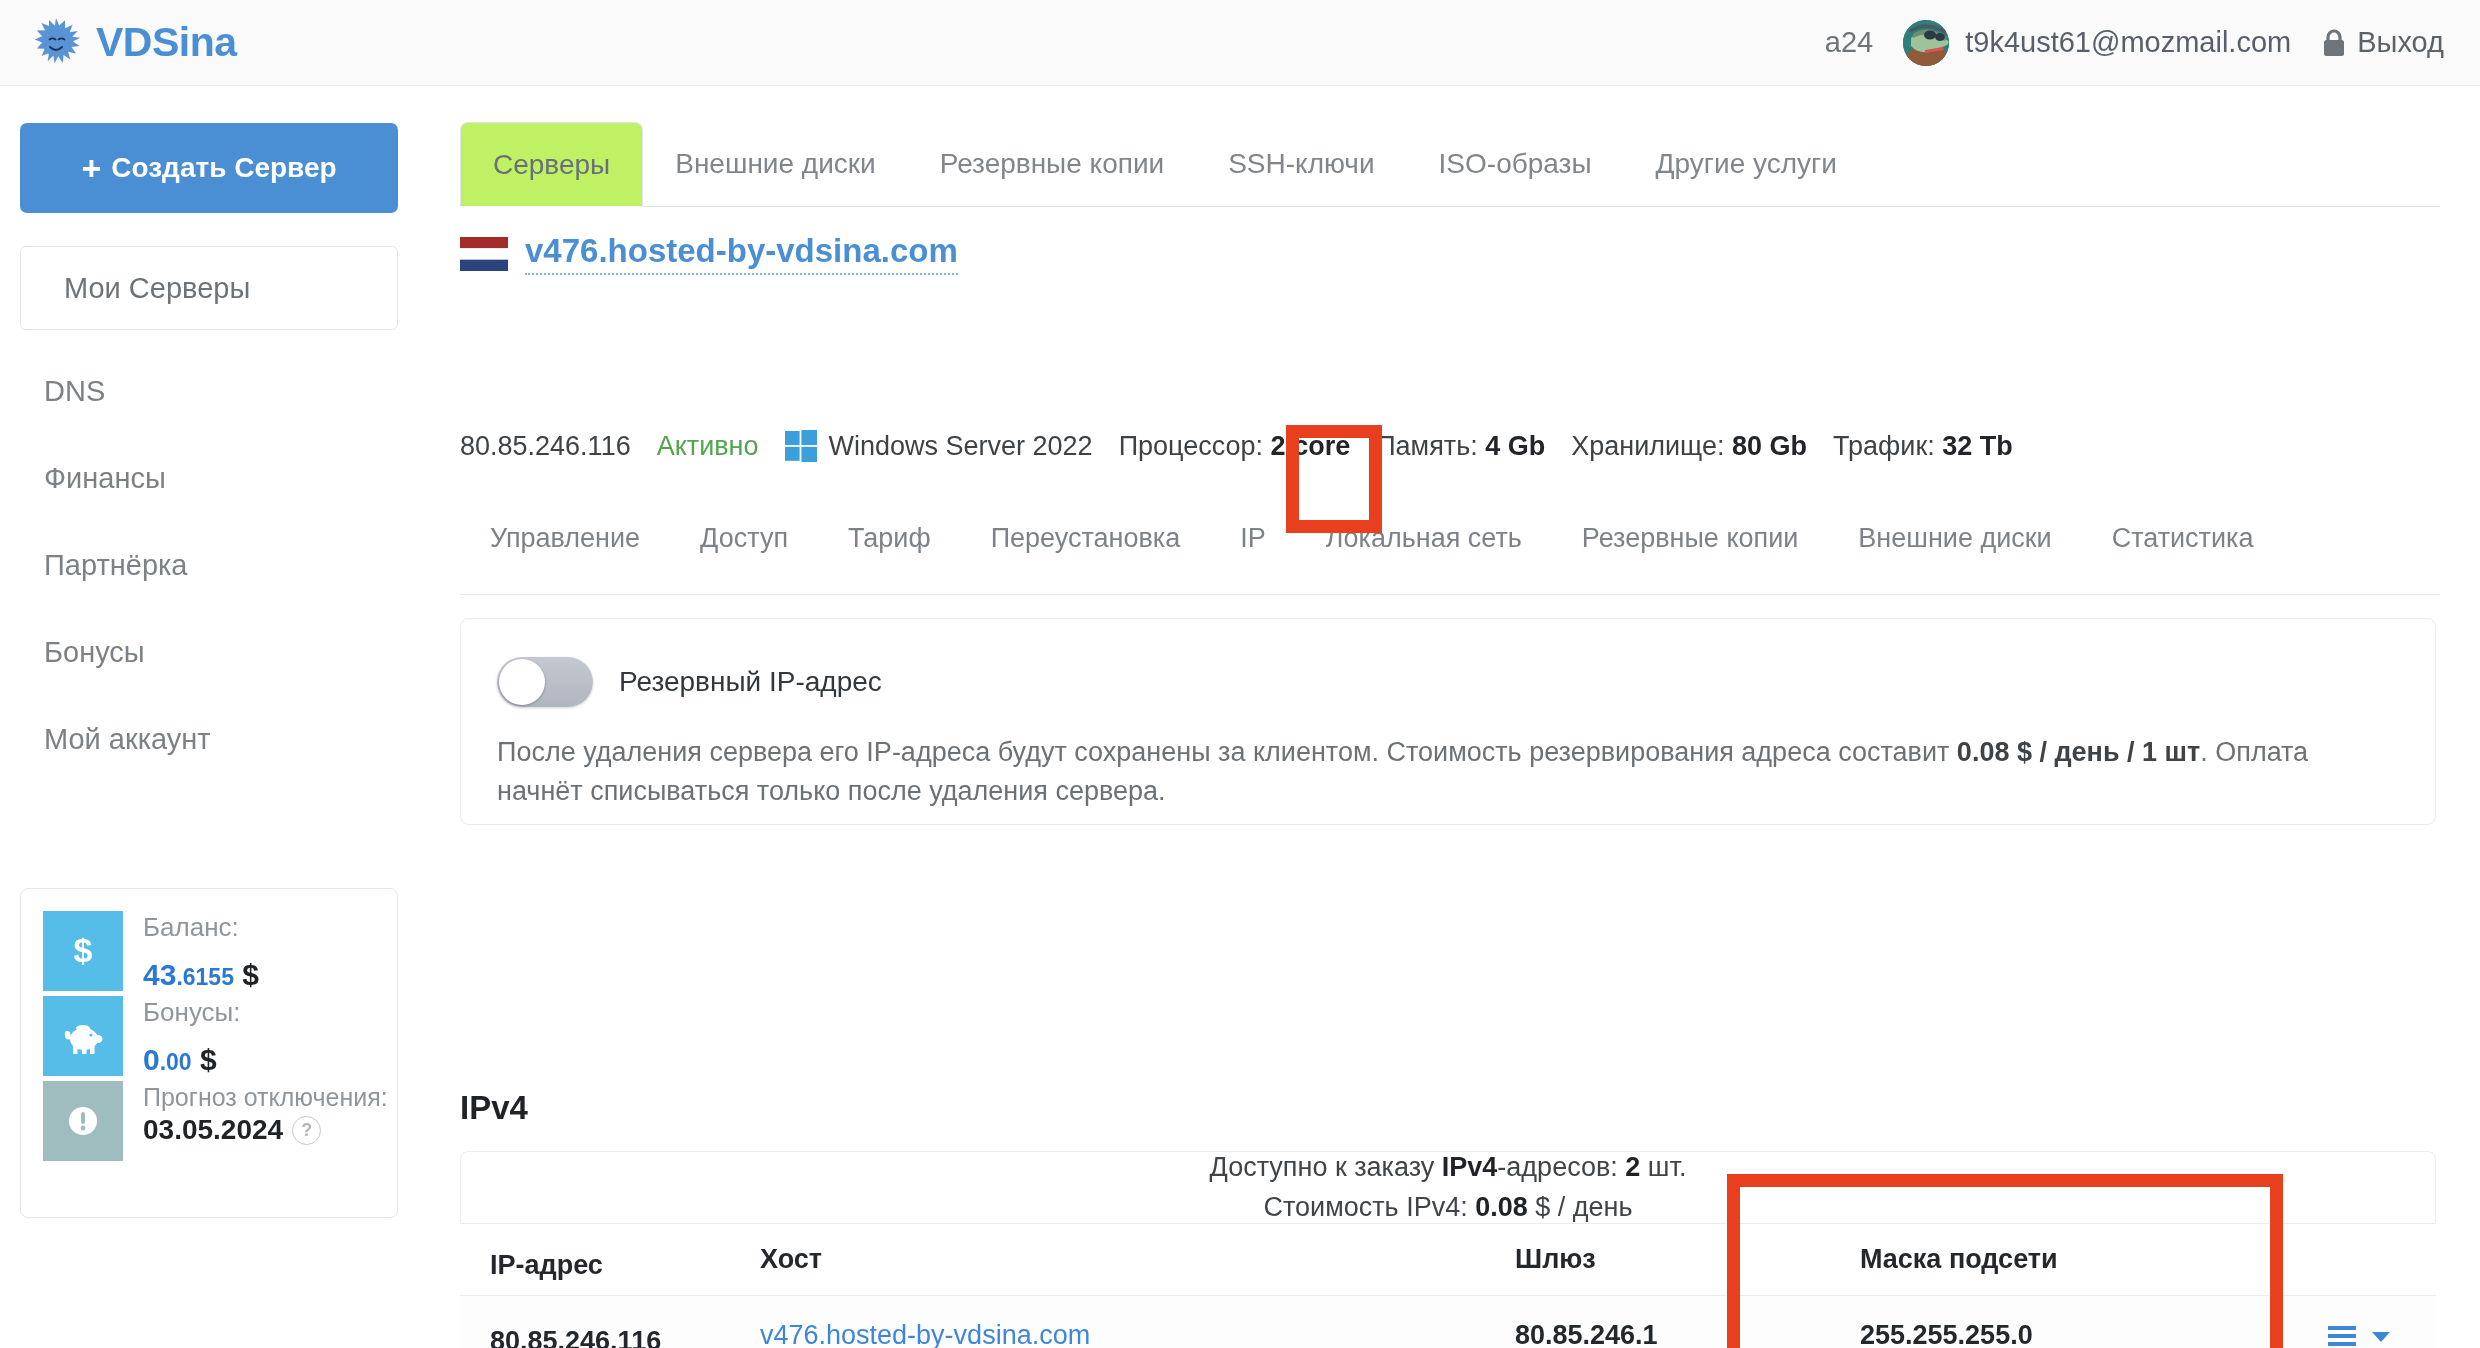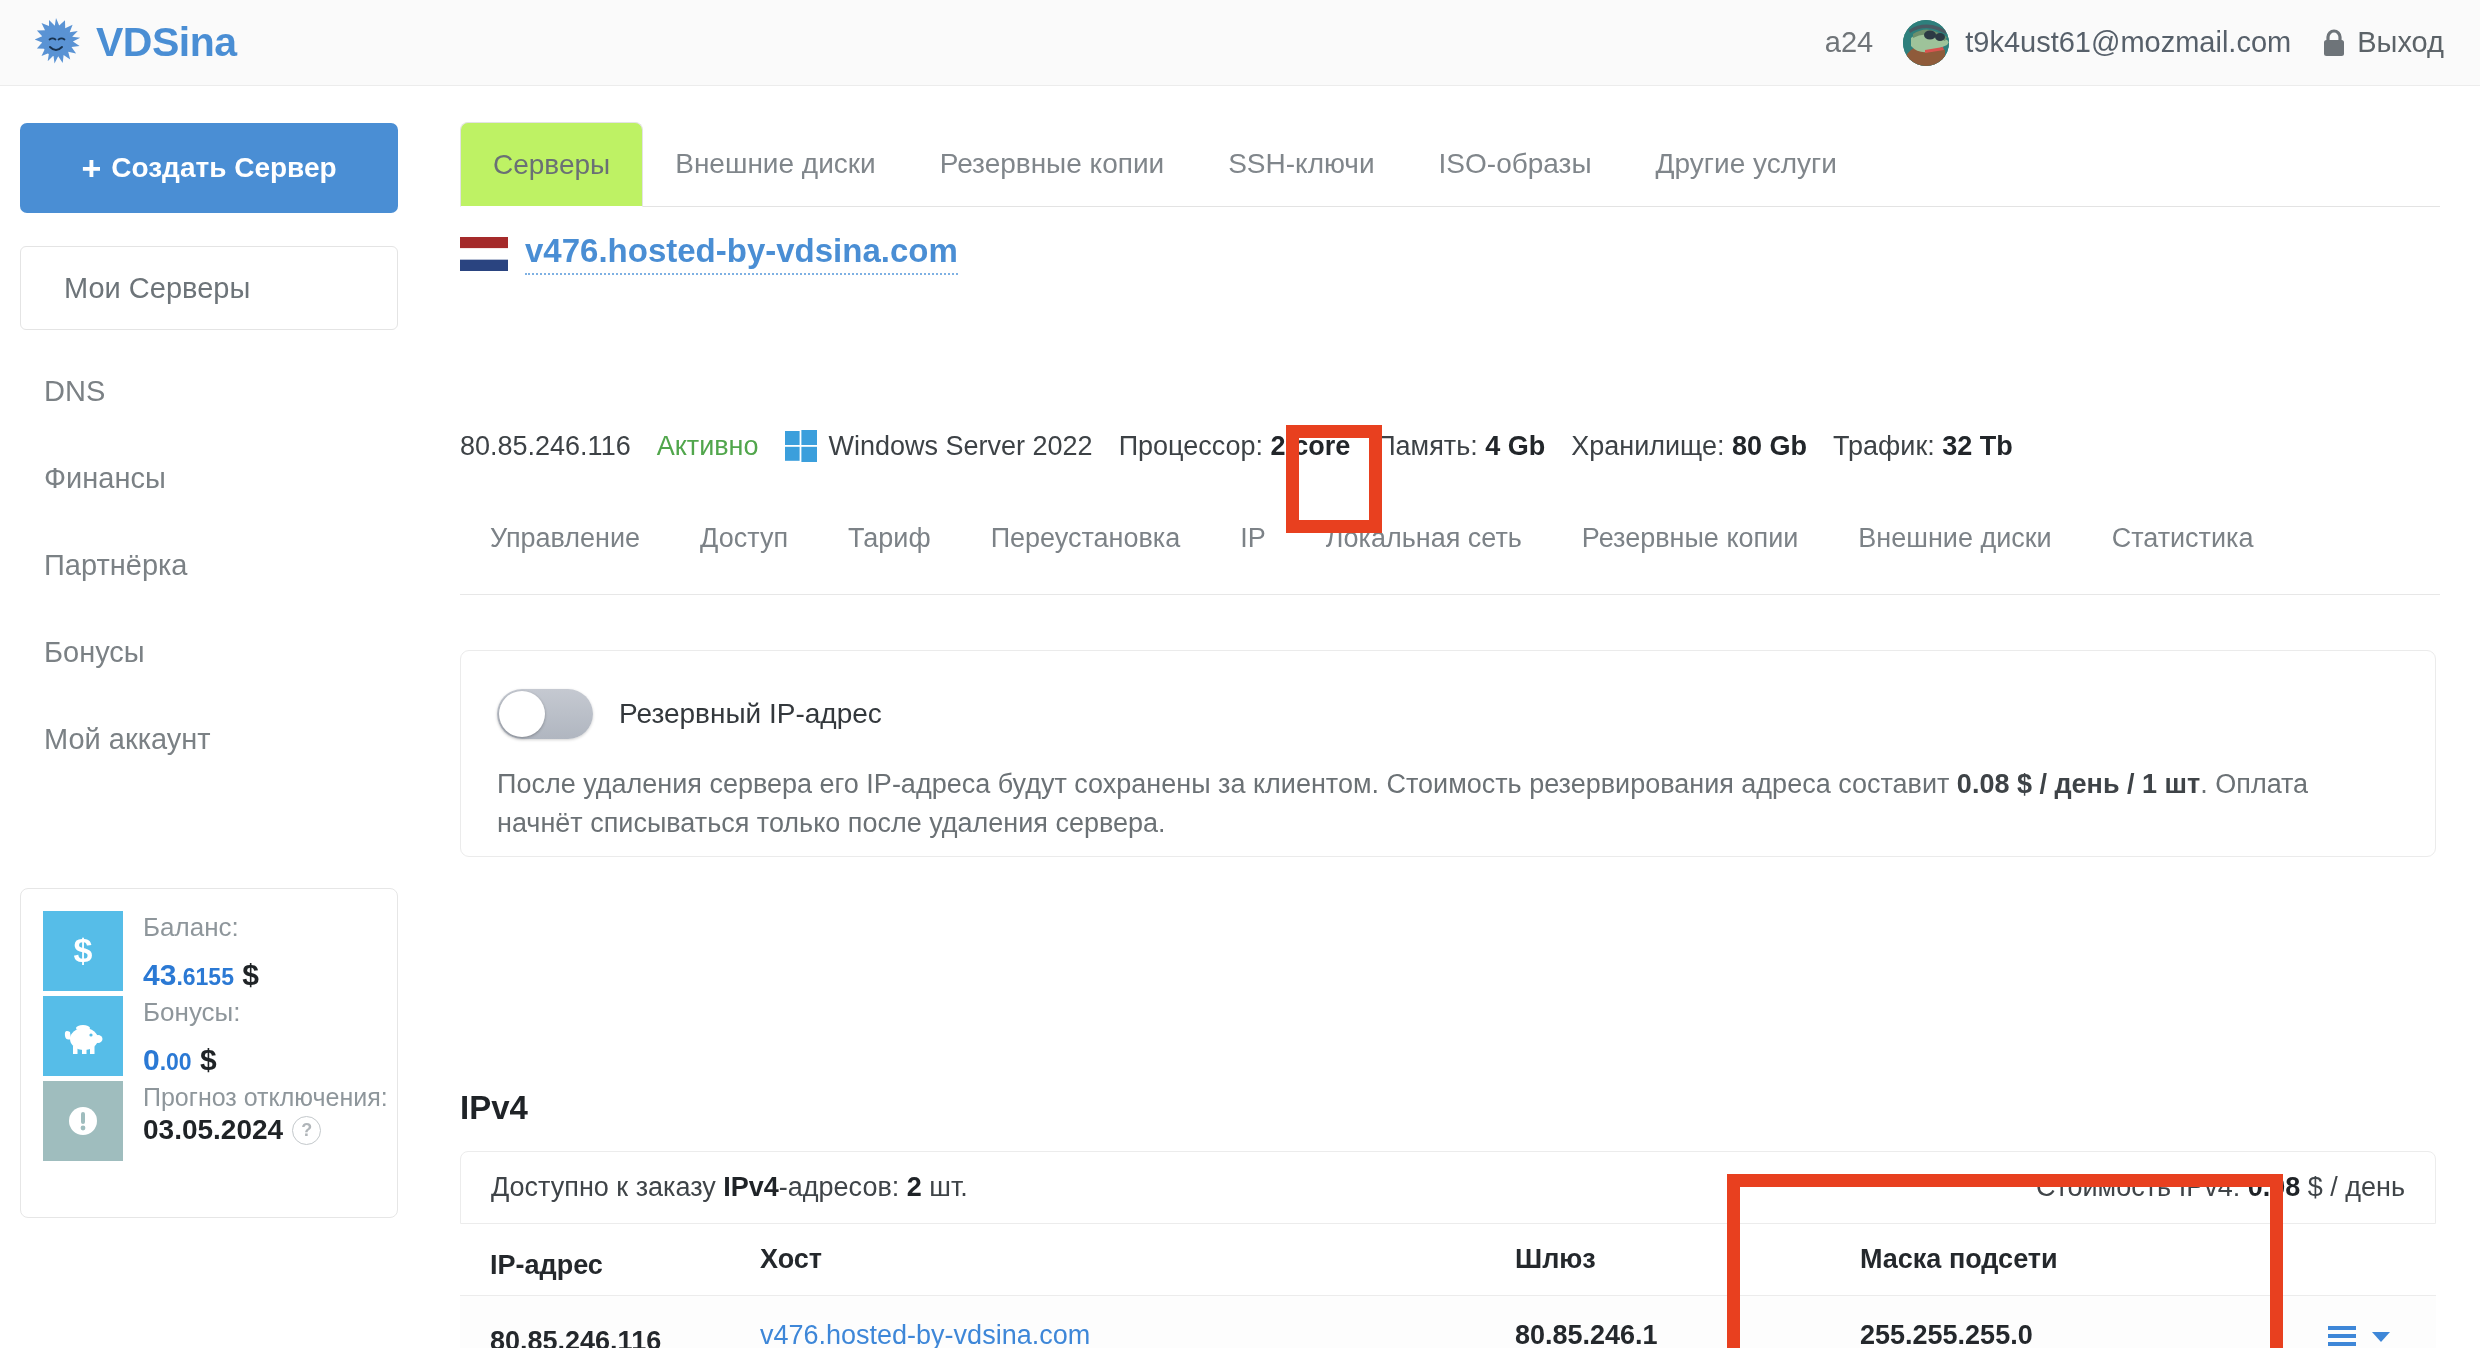--- a/index.html
+++ b/index.html
@@ -170,21 +170,21 @@
   
   .redbox {
     position: absolute; border: 13px solid #e8401f;
     pointer-events: none; z-index: 40;
   }
   #redbox-ip { left: 1286px; top: 425px; width: 96px; height: 108px; }
   #redbox-table { left: 1727px; top: 1174px; width: 556px; height: 196px; }
 
   
   .panel {
-    position: absolute; left: 40px; top: 564px;
+    position: absolute; left: 40px; top: 532px;
     width: 1976px; height: 207px;
     border: 1px solid #ebebeb; border-radius: 9px; background: #fff;
   }
   .toggle-row {
     display: flex; align-items: center; gap: 26px;
     padding: 38px 0 0 36px;
   }
   .toggle {
     width: 96px; height: 50px; border-radius: 25px;
     background: linear-gradient(180deg,#c5c9d1 0%, #b0b6c0 100%);
@@ -210,21 +210,21 @@
   }
 
   
   .orderbar {
     position: absolute; left: 40px; top: 1065px;
     width: 1976px; height: 73px;
     border: 1px solid #ececec; border-radius: 8px 8px 0 0;
     background: #fff;
     display: flex; align-items: center; justify-content: space-between;
     padding: 0 30px;
-    font-size: 27px; color: #3f4448;
+    font-size: 27px; color: #3f4448; flex-direction: column;
   }
   .orderbar b { font-weight: 700; color: #1f2327; }
 
   
   .iptable {
     position: absolute; left: 40px; top: 1138px;
     width: 1976px;
   }
   .thead {
     display: flex; align-items: center; height: 72px;

